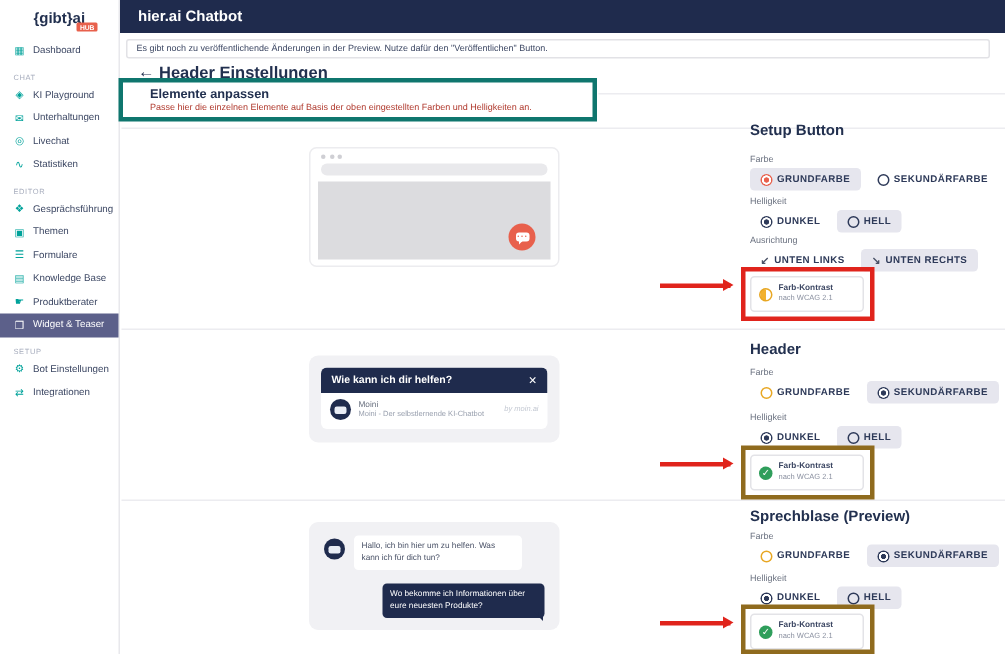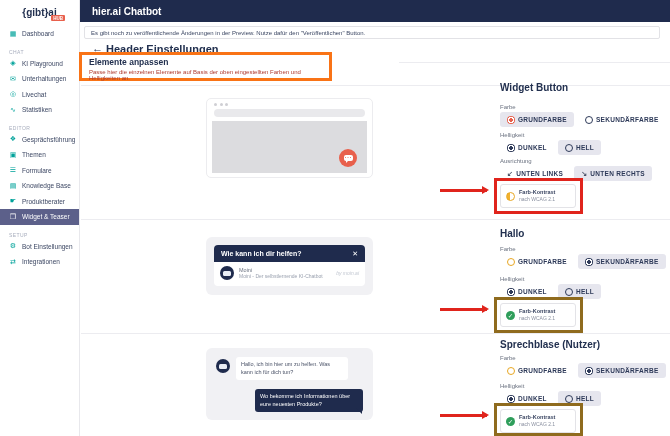--- a/index.html
+++ b/index.html
@@ -20,22 +20,22 @@
   .nav-section{height:13px;display:flex;align-items:flex-end;padding-left:9px;font-size:5px;color:#a7adbd;
                text-transform:uppercase;letter-spacing:0.4px;padding-bottom:1px;}
   
   .topbar{left:80px;top:0;width:590px;height:22px;background:#1f2b4d;display:flex;align-items:center;}
   .topbar-title{color:#fff;font-size:10px;font-weight:bold;margin-left:12px;}
   .notif{left:84px;top:26px;width:576px;height:13px;background:#fff;border:1px solid #e2e2e6;border-radius:2px;
          display:flex;align-items:center;font-size:6px;color:#3c4763;padding-left:6px;box-sizing:border-box;}
   
   .back-arrow{left:92px;top:42px;font-size:11px;color:#22304f;font-weight:bold;}
   .page-title{left:106px;top:43px;font-size:11px;font-weight:bold;color:#22304f;}
-  .callout{left:79px;top:52px;width:253px;height:29px;border:3px solid #f97316;background:#fff;
-           padding:2px 7px;box-sizing:border-box;}
+  .callout{left:79px;top:52px;width:319px;height:29px;border:3px solid #0f766e;background:#fff;
+           padding:2px 18px;box-sizing:border-box;}
   .callout-title{font-size:8.5px;font-weight:bold;color:#22304f;}
   .callout-sub{font-size:6px;color:#b03a2e;margin-top:1.5px;}
   .divider{height:1px;background:#ececf0;}
   
   .card{background:#f1f1f4;border-radius:6px;}
   .browser{left:206px;top:98px;width:167px;height:80px;background:#fff;border:1px solid #ececef;border-radius:5px;box-sizing:border-box;}
   .dots{position:absolute;left:7px;top:4px;display:flex;gap:2.5px;}
   .dot{width:3px;height:3px;border-radius:50%;background:#cfcfd4;}
   .addr{position:absolute;left:7px;right:7px;top:10px;height:8px;border-radius:4px;background:#e9e9ec;}
   .page-body{position:absolute;left:5px;right:5px;top:22px;bottom:4px;background:#dcdcdf;}
@@ -182,21 +182,21 @@
       <div class="dot"></div>
     </div>
   <div class="addr"></div>
   <div class="page-body">
     <div class="widget-btn">
       <div class="bubble-ic"></div>
     </div>
   </div>
 </div>
 
-<span class="abs sec-head" style="left:500px;top:82px;">Widget Button</span>
+<span class="abs sec-head" style="left:500px;top:82px;">Setup Button</span>
 <span class="abs opt-label" style="left:500px;top:104px;">Farbe</span>
 <div class="abs chips" style="left:500px;top:112px;">
   <span class="chip sel">
       <span class="radio f-orange"></span>
       <span>GRUNDFARBE</span>
     </span>
   <span class="chip">
       <span class="radio"></span>
       <span>SEKUNDÄRFARBE</span>
     </span>
@@ -243,21 +243,21 @@
       <span class="avatar"></span>
       <span>
         <div class="bot-name">Moini</div>
         <div class="bot-sub">Moini - Der selbstlernende KI-Chatbot</div>
       </span>
       <span class="watermark">by moin.ai</span>
     </div>
   </div>
 </div>
 
-<span class="abs sec-head" style="left:500px;top:228px;">Hallo</span>
+<span class="abs sec-head" style="left:500px;top:228px;">Header</span>
 <span class="abs opt-label" style="left:500px;top:246px;">Farbe</span>
 <div class="abs chips" style="left:500px;top:254px;">
   <span class="chip">
       <span class="radio o-orange"></span>
       <span>GRUNDFARBE</span>
     </span>
   <span class="chip sel">
       <span class="radio f-dark"></span>
       <span>SEKUNDÄRFARBE</span>
     </span>
@@ -282,21 +282,21 @@
 </div>
 <div class="abs hl-box outline-olive" style="left:494px;top:297px;width:89px;height:36px;"></div>
 <div class="abs rarrow" style="left:440px;top:308px;width:47px;"></div>
 
 <div class="abs card chatconv">
   <span class="avatar conv-avatar"></span>
   <div class="bot-msg">Hallo, ich bin hier um zu helfen. Was kann ich für dich tun?</div>
   <div class="user-msg">Wo bekomme ich Informationen über eure neuesten Produkte?</div>
 </div>
 
-<span class="abs sec-head" style="left:500px;top:339px;">Sprechblase (Nutzer)</span>
+<span class="abs sec-head" style="left:500px;top:339px;">Sprechblase (Preview)</span>
 <span class="abs opt-label" style="left:500px;top:355px;">Farbe</span>
 <div class="abs chips" style="left:500px;top:363px;">
   <span class="chip">
       <span class="radio o-orange"></span>
       <span>GRUNDFARBE</span>
     </span>
   <span class="chip sel">
       <span class="radio f-dark"></span>
       <span>SEKUNDÄRFARBE</span>
     </span>

